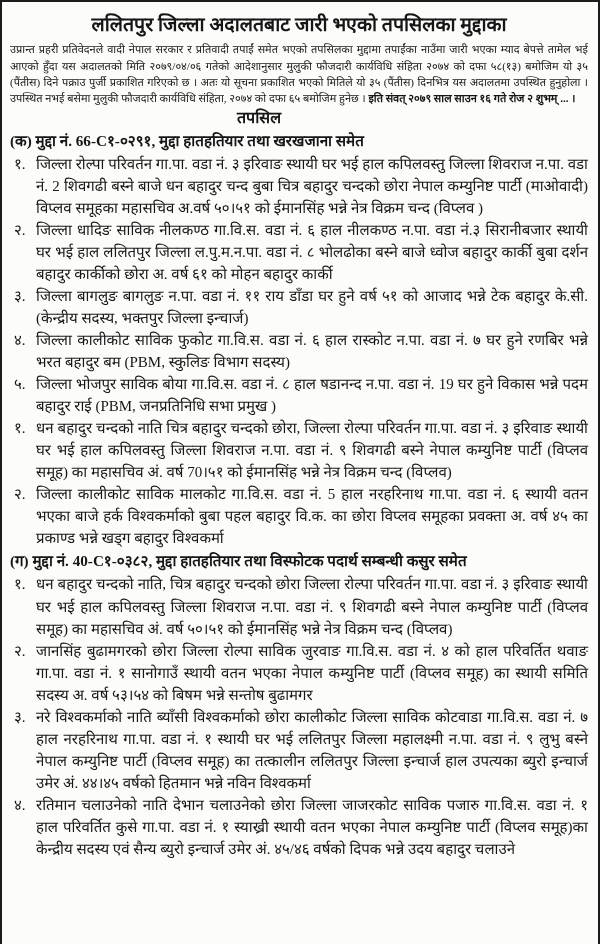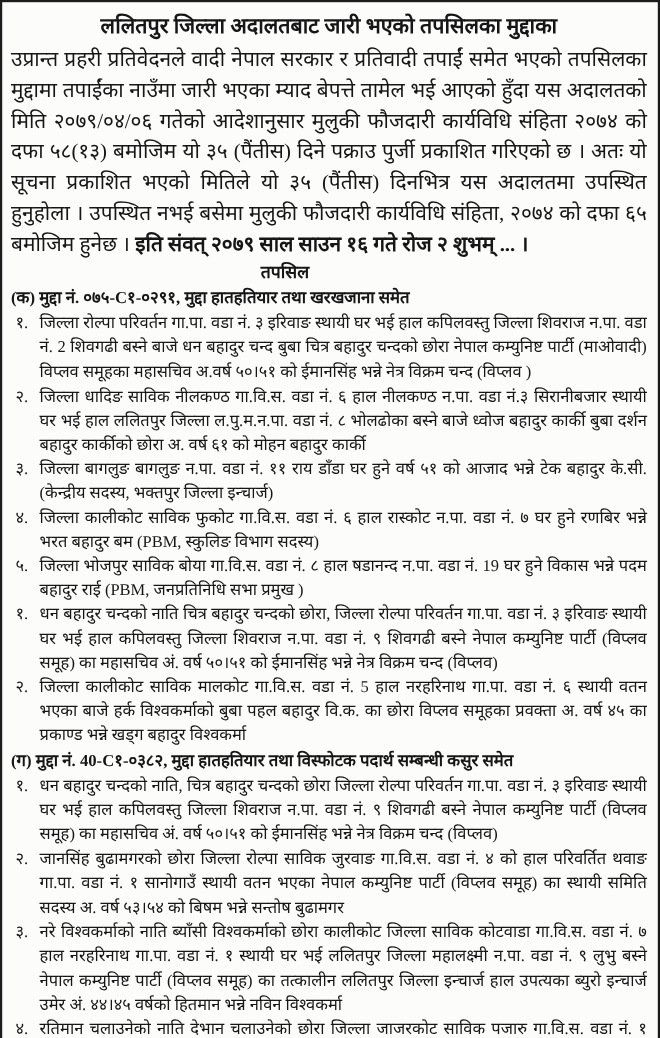--- a/index.html
+++ b/index.html
@@ -23,21 +23,21 @@
     font-family: "Liberation Serif", "DejaVu Sans", serif;
   }
   .doc-title {
     text-align: center;
     font-weight: bold;
     font-size: 19.5px;
     line-height: 1.3;
     margin: 2px 0 4px 0;
   }
   .intro {
-    font-size: 19px;
+    font-size: 11px;
     line-height: 1.47;
     text-align: justify;
     margin: 0;
   }
   .intro .bold-tail {
     font-weight: bold;
   }
   .tapasil {
     text-align: center;
     font-weight: bold;
@@ -74,21 +74,21 @@
 
   <div class="doc-title">
     <div>ललितपुर जिल्ला अदालतबाट जारी भएको तपसिलका मुद्दाका</div>
   </div>
 
   <p class="intro"><span>उप्रान्त प्रहरी प्रतिवेदनले वादी नेपाल सरकार र प्रतिवादी तपाईं समेत भएको तपसिलका मुद्दामा तपाईंका नाउँमा जारी भएका म्याद बेपत्ते तामेल भई आएको हुँदा यस अदालतको मिति २०७९/०४/०६ गतेको आदेशानुसार मुलुकी फौजदारी कार्यविधि संहिता २०७४ को दफा ५८(१३) बमोजिम यो ३५ (पैंतीस) दिने पक्राउ पुर्जी प्रकाशित गरिएको छ । अतः यो सूचना प्रकाशित भएको मितिले यो ३५ (पैंतीस) दिनभित्र यस अदालतमा उपस्थित हुनुहोला । उपस्थित नभई बसेमा मुलुकी फौजदारी कार्यविधि संहिता, २०७४ को दफा ६५ बमोजिम हुनेछ । </span><span class="bold-tail">इति संवत् २०७९ साल साउन १६ गते रोज २ शुभम् ... ।</span></p>
 
   <div class="tapasil">तपसिल</div>
 
   <div class="section">
-    <div class="section-heading">(क) मुद्दा नं. ०७५-C१-०२९१, मुद्दा हातहतियार तथा खरखजाना समेत</div>
+    <div class="section-heading">(क) मुद्दा नं. 66-C१-०२९१, मुद्दा हातहतियार तथा खरखजाना समेत</div>
     <div class="item">
       <span class="num">१.</span>
       <span class="item-text">जिल्ला रोल्पा परिवर्तन गा.पा. वडा नं. ३ इरिवाङ स्थायी घर भई हाल कपिलवस्तु जिल्ला शिवराज न.पा. वडा नं. 2 शिवगढी बस्ने बाजे धन बहादुर चन्द बुबा चित्र बहादुर चन्दको छोरा नेपाल कम्युनिष्ट पार्टी (माओवादी) विप्लव समूहका महासचिव अ.वर्ष ५०।५१ को ईमानसिंह भन्ने नेत्र विक्रम चन्द (विप्लव )</span>
     </div>
     <div class="item">
       <span class="num">२.</span>
       <span class="item-text">जिल्ला धादिङ साविक नीलकण्ठ गा.वि.स. वडा नं. ६ हाल नीलकण्ठ न.पा. वडा नं.३ सिरानीबजार स्थायी घर भई हाल ललितपुर जिल्ला ल.पु.म.न.पा. वडा नं. ८ भोलढोका बस्ने बाजे ध्वोज बहादुर कार्की बुबा दर्शन बहादुर कार्कीको छोरा अ. वर्ष ६१ को मोहन बहादुर कार्की</span>
     </div>
     <div class="item">
       <span class="num">३.</span>
@@ -100,21 +100,21 @@
     </div>
     <div class="item">
       <span class="num">५.</span>
       <span class="item-text">जिल्ला भोजपुर साविक बोया गा.वि.स. वडा नं. ८ हाल षडानन्द न.पा. वडा नं. 19 घर हुने विकास भन्ने पदम बहादुर राई (PBM, जनप्रतिनिधि सभा प्रमुख )</span>
     </div>
   </div>
 
   <div class="section">
     <div class="item">
       <span class="num">१.</span>
-      <span class="item-text">धन बहादुर चन्दको नाति चित्र बहादुर चन्दको छोरा, जिल्ला रोल्पा परिवर्तन गा.पा. वडा नं. ३ इरिवाङ स्थायी घर भई हाल कपिलवस्तु जिल्ला शिवराज न.पा. वडा नं. ९ शिवगढी बस्ने नेपाल कम्युनिष्ट पार्टी (विप्लव समूह) का महासचिव अं. वर्ष ५०।५१ को ईमानसिंह भन्ने नेत्र विक्रम चन्द (विप्लव)</span>
+      <span class="item-text">धन बहादुर चन्दको नाति चित्र बहादुर चन्दको छोरा, जिल्ला रोल्पा परिवर्तन गा.पा. वडा नं. ३ इरिवाङ स्थायी घर भई हाल कपिलवस्तु जिल्ला शिवराज न.पा. वडा नं. ९ शिवगढी बस्ने नेपाल कम्युनिष्ट पार्टी (विप्लव समूह) का महासचिव अं. वर्ष 70।५१ को ईमानसिंह भन्ने नेत्र विक्रम चन्द (विप्लव)</span>
     </div>
     <div class="item">
       <span class="num">२.</span>
       <span class="item-text">जिल्ला कालीकोट साविक मालकोट गा.वि.स. वडा नं. 5 हाल नरहरिनाथ गा.पा. वडा नं. ६ स्थायी वतन भएका बाजे हर्क विश्वकर्माको बुबा पहल बहादुर वि.क. का छोरा विप्लव समूहका प्रवक्ता अ. वर्ष ४५ का प्रकाण्ड भन्ने खड्ग बहादुर विश्वकर्मा</span>
     </div>
   </div>
 
   <div class="section">
     <div class="section-heading">(ग) मुद्दा नं. 40-C१-०३८२, मुद्दा हातहतियार तथा विस्फोटक पदार्थ सम्बन्धी कसुर समेत</div>
     <div class="item">

